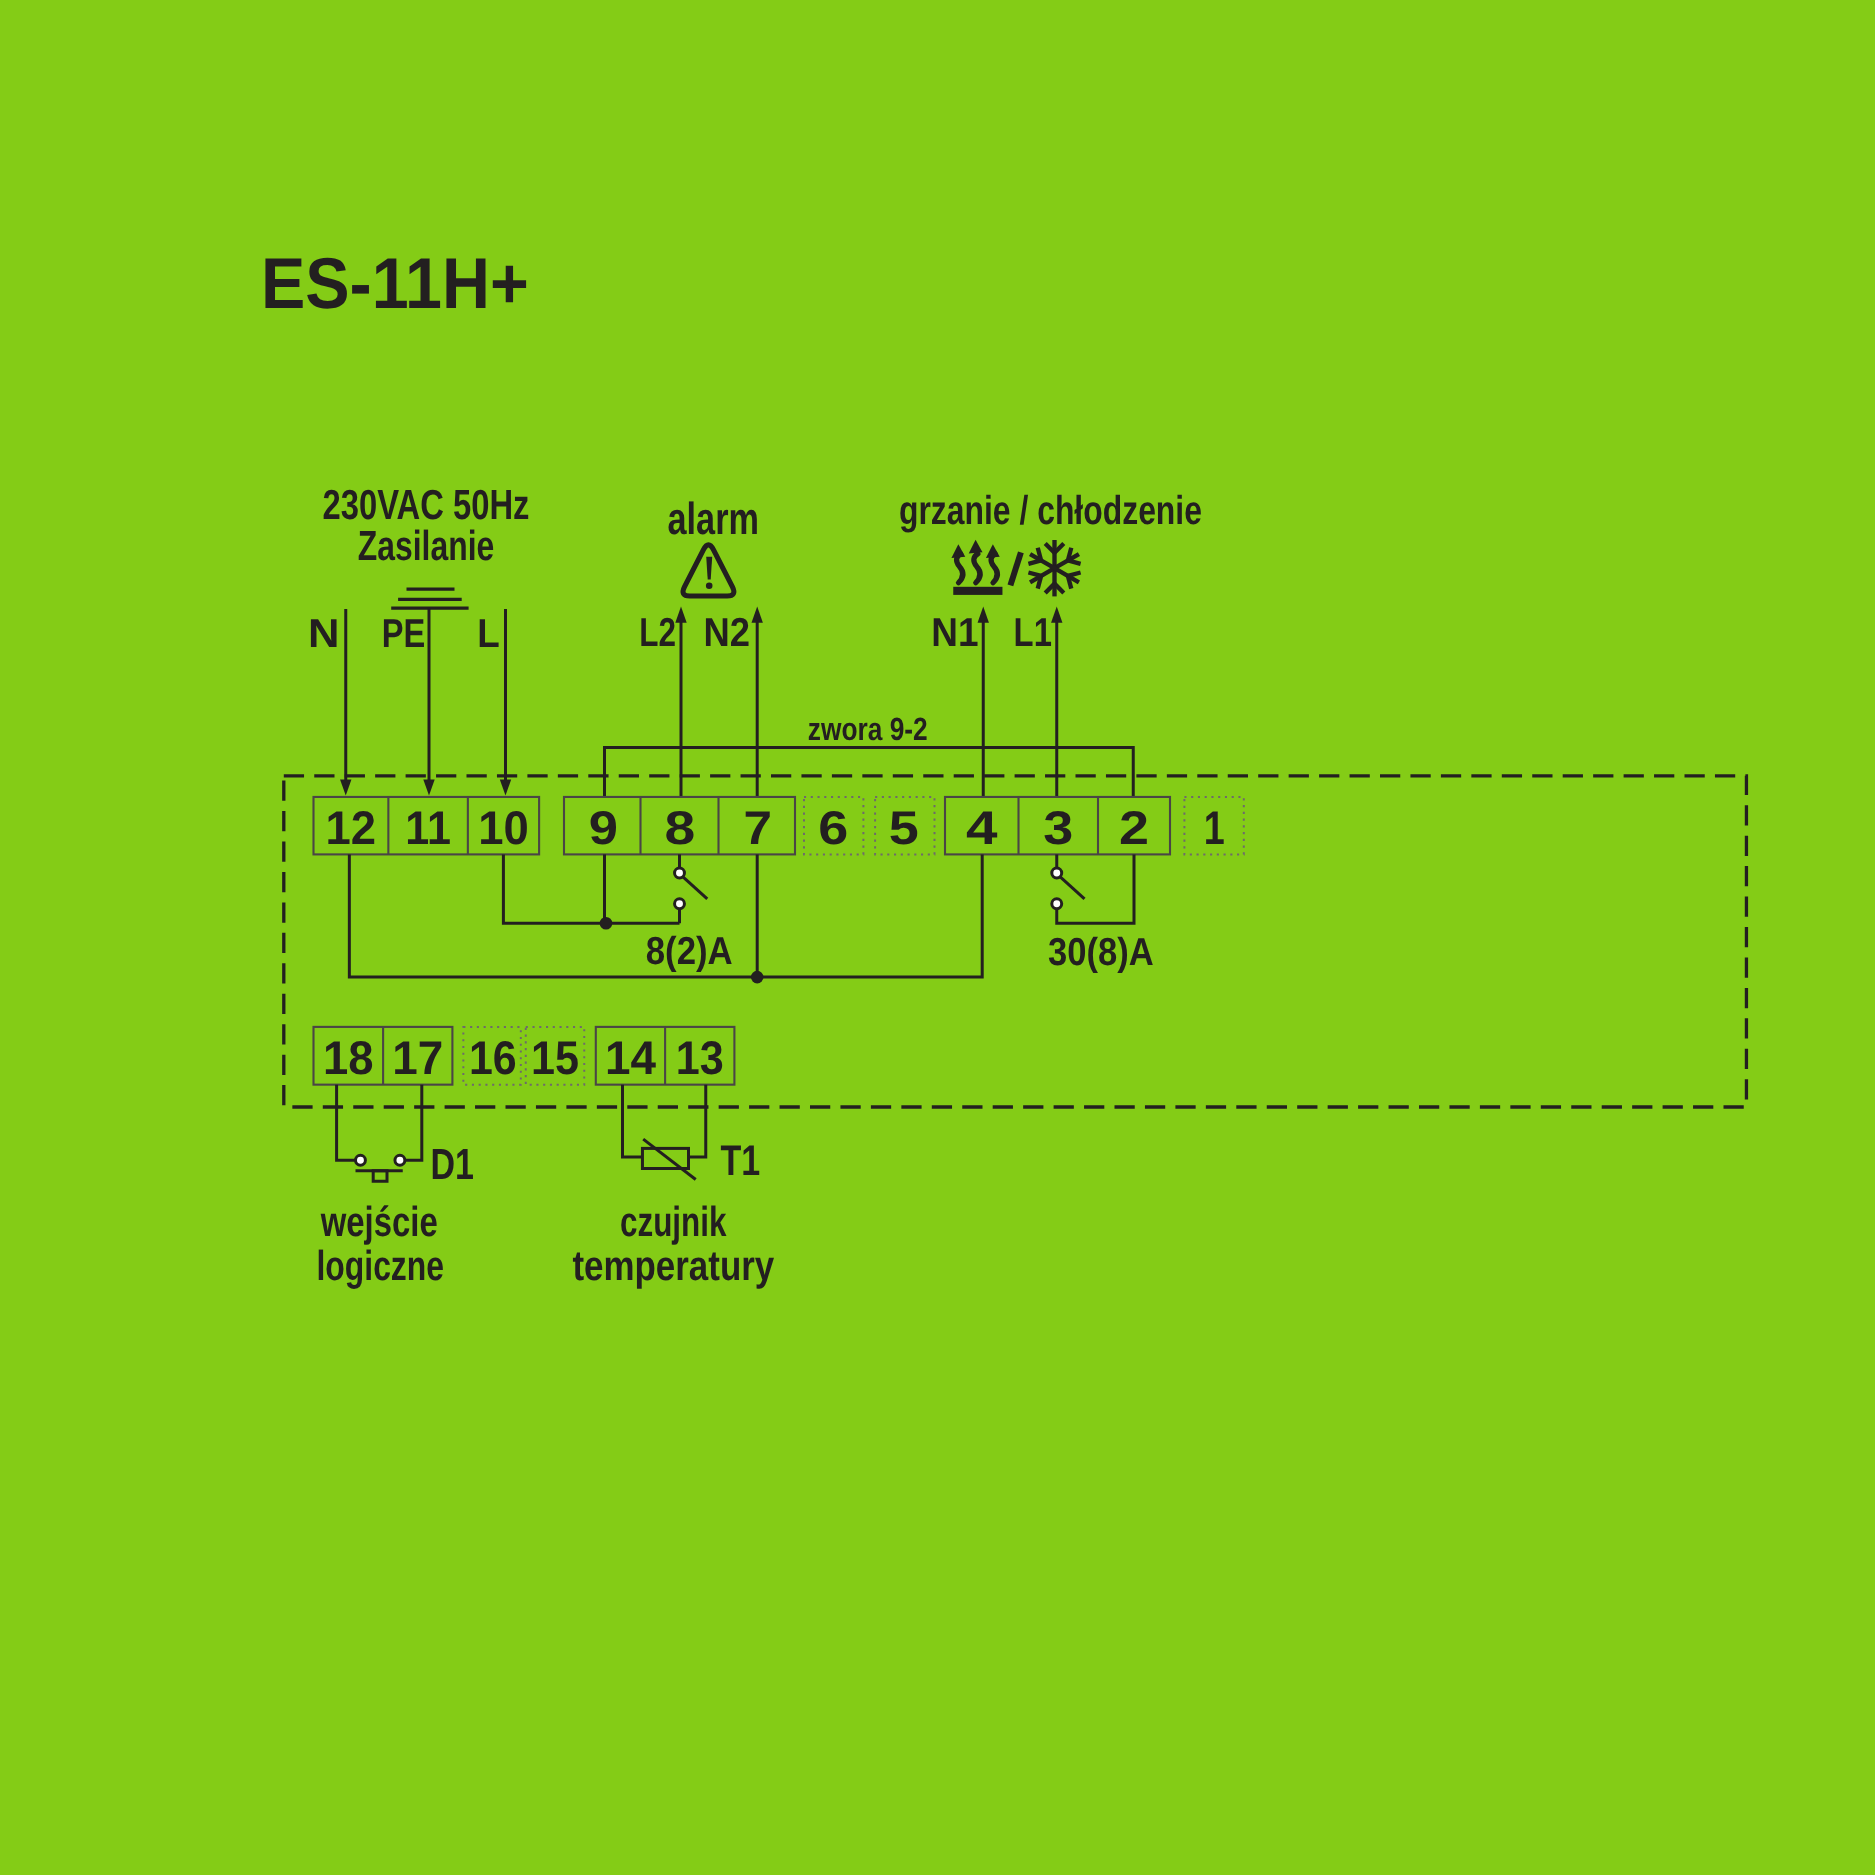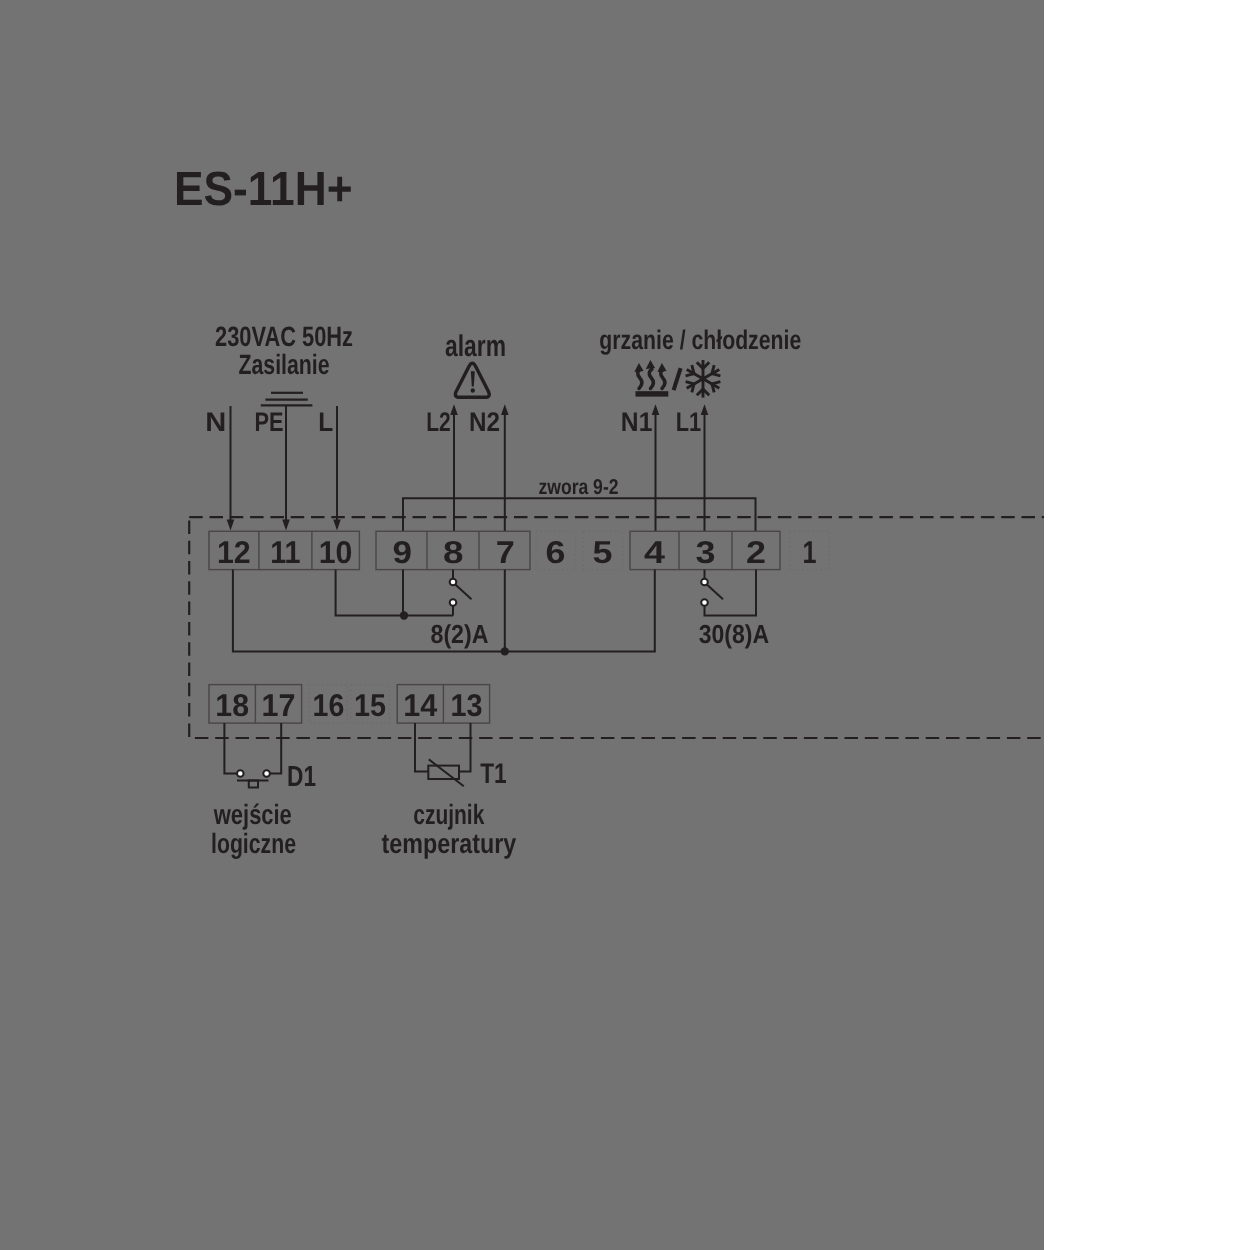--- a/index.html
+++ b/index.html
@@ -1,16 +1,16 @@
 <!DOCTYPE html>
 <html><head>
 <meta charset="utf-8">
 <style>
   html,body{margin:0;padding:0;background:#ffffff;}
-  #page{position:relative;width:1044px;height:1250px;background:#737373;overflow:hidden;}
+  #page{position:relative;width:1250px;height:1250px;background:#84cc16;overflow:hidden;}
   svg text{font-family:"Liberation Sans",sans-serif;font-weight:bold;fill:#231f20;text-rendering:geometricPrecision;}
 </style>
 </head>
 <body>
 <div id="page">
 <svg width="1250" height="1250" viewBox="0 0 1250 1250">
 
   <text x="174" y="205" font-size="48" textLength="178.5" lengthAdjust="spacingAndGlyphs">ES-11H+</text>
 
   <text x="284" y="346" font-size="28" text-anchor="middle" textLength="138" lengthAdjust="spacingAndGlyphs">230VAC 50Hz</text>

